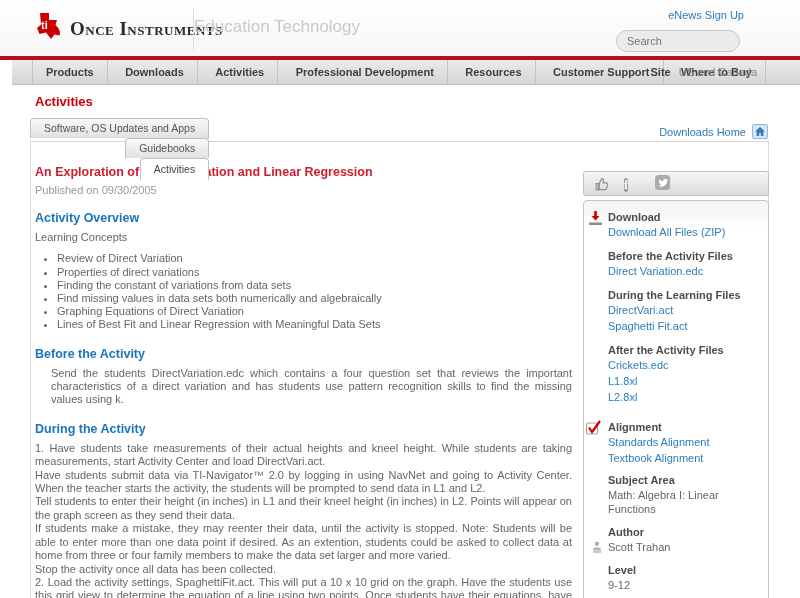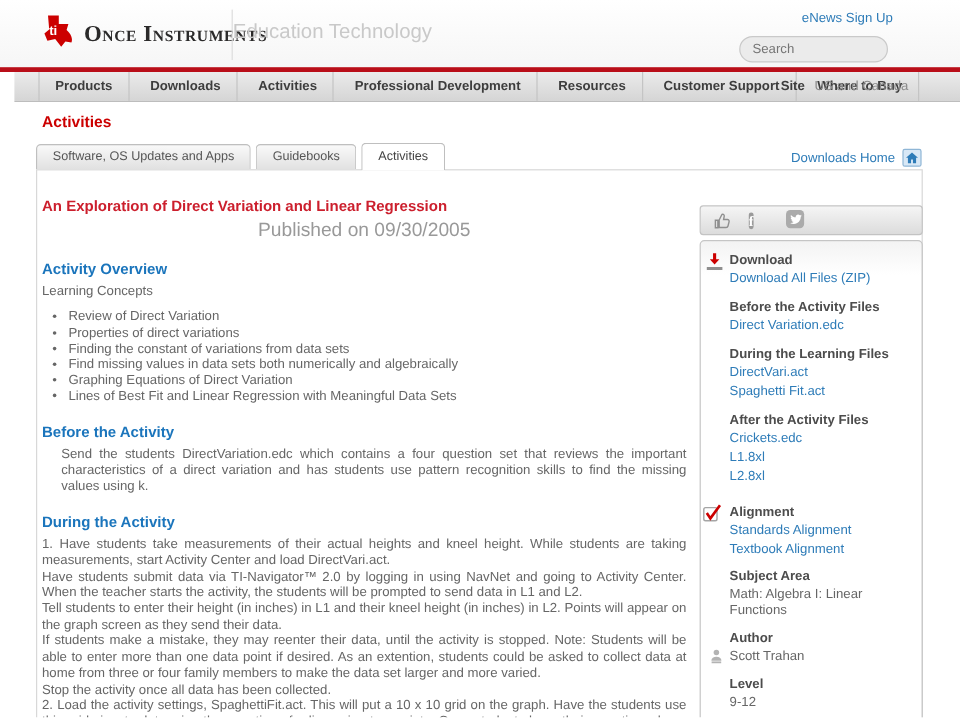--- a/index.html
+++ b/index.html
@@ -22,33 +22,33 @@
   
   .nav{position:absolute;top:60px;left:12px;width:800px;height:25px;background:linear-gradient(#ebebeb,#d5d5d5);border-bottom:1px solid #bdbdbd;box-sizing:border-box;white-space:nowrap;padding-left:20px;}
   .nav-item{display:inline-block;height:24px;line-height:24px;padding:0 13px;font-size:11px;font-weight:bold;color:#3d3d3d;border-right:1px solid #c4c4c4;cursor:pointer;}
   .nav-item:first-child{border-left:1px solid #c4c4c4;}
   .nav-site{position:absolute;right:55px;top:0;height:24px;line-height:24px;font-size:11px;cursor:pointer;}
   .nav-site .site-label{font-weight:bold;color:#3d3d3d;margin-right:8px;}
   .nav-site .site-value{color:#8a8a8a;}
 
   
   .page-heading{position:absolute;top:94px;left:35px;font-size:13px;font-weight:bold;color:#cc0000;}
-  .tabs{position:absolute;top:118px;left:30px;height:23px;display:flex;align-items:flex-end;z-index:5;}
+  .tabs{position:absolute;top:118px;left:30px;height:23px;display:flex;align-items:flex-end;z-index:5;flex-direction:column;}
   .tab{box-sizing:border-box;height:21px;line-height:19px;padding:0 13px;margin-right:4px;font-size:10.5px;color:#555;background:linear-gradient(#f9f9f9,#e1e1e1);border:1px solid #bfbfbf;border-bottom:none;border-radius:4px 4px 0 0;cursor:pointer;}
   .tab.active{height:23px;line-height:21px;background:#fff;color:#444;margin-bottom:-1px;position:relative;z-index:6;}
   .downloads-home{position:absolute;top:124px;right:32px;font-size:11px;color:#2e7cb8;display:flex;align-items:center;}
   .home-icon{display:inline-block;width:14px;height:13px;margin-left:6px;background:#d8e8f6;border:1px solid #8fb6d6;border-radius:2px;text-align:center;}
 
   
   .content-box{position:absolute;top:141px;left:30px;width:739px;height:470px;border:1px solid #d8d8d8;background:#fff;box-sizing:border-box;}
 
   
   .article{position:absolute;top:165px;left:35px;width:537px;}
   .article-title{font-size:12.5px;font-weight:bold;color:#cc1f2d;margin:0;}
-  .published{font-size:16px;color:#999;margin:5px 0 0;text-align:center;}
+  .published{font-size:11px;color:#999;margin:5px 0 0;}
   .h-blue{font-size:12.5px;font-weight:bold;color:#1b75bc;margin:15px 0 6px;}
   .body-txt{font-size:11px;color:#666;line-height:13.4px;margin:0;}
   .justify{text-align:justify;margin-left:16px;}
   .lc-list{margin:8px 0 0 22px;padding:0;}
   .lc-list li{font-size:11px;color:#666;line-height:13.2px;margin-bottom:0;}
   .before-p{margin-top:4px;}
   .during-block p{margin:0;}
 
   
   .social-bar{position:absolute;top:171px;left:583px;width:186px;height:25px;background:linear-gradient(#f5f5f5,#dcdcdc);border:1px solid #c3c3c3;border-radius:3px;box-sizing:border-box;display:flex;align-items:center;padding-left:9px;}

